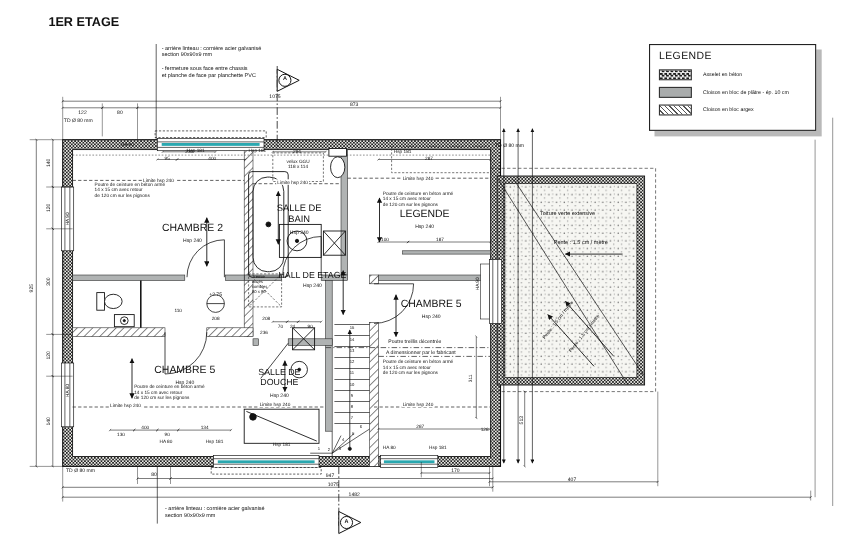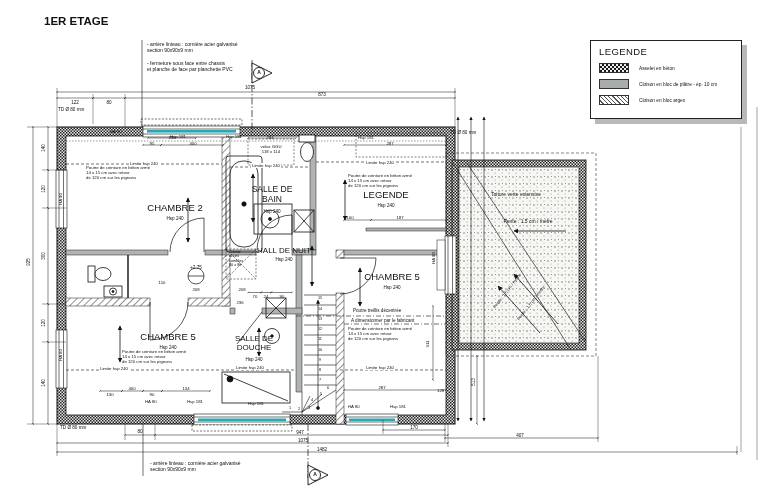--- a/index.html
+++ b/index.html
@@ -324,21 +324,21 @@
   </div>
 </div>
 
 <div class="lb s9 c" style="left:175px;top:202px">CHAMBRE 2</div>
 <div class="lb s42 c" style="left:175px;top:216px">Hsp 240</div>
 <div class="lb s85 c" style="left:272px;top:184px">SALLE DE
 BAIN</div>
 <div class="lb s42 c" style="left:272px;top:209px">Hsp 240</div>
 <div class="lb s9 c" style="left:386px;top:189px">LEGENDE</div>
 <div class="lb s42 c" style="left:386px;top:203px">Hsp 240</div>
-<div class="lb s8 c" style="left:284px;top:246px">HALL DE NUIT</div>
+<div class="lb s8 c" style="left:284px;top:246px">HALL DE ETAGE</div>
 <div class="lb s42 c" style="left:284px;top:257px">Hsp 240</div>
 <div class="lb s9 c" style="left:392px;top:271px">CHAMBRE 5</div>
 <div class="lb s42 c" style="left:392px;top:285px">Hsp 240</div>
 <div class="lb s9 c" style="left:168px;top:331px">CHAMBRE 5</div>
 <div class="lb s42 c" style="left:168px;top:345px">Hsp 240</div>
 <div class="lb s8 c" style="left:254px;top:334px">SALLE DE
 DOUCHE</div>
 <div class="lb s42 c" style="left:254px;top:357px">Hsp 240</div>
 
 <div class="lb s4 c bgw" style="left:144px;top:160.5px">Limite hsp 240</div>

